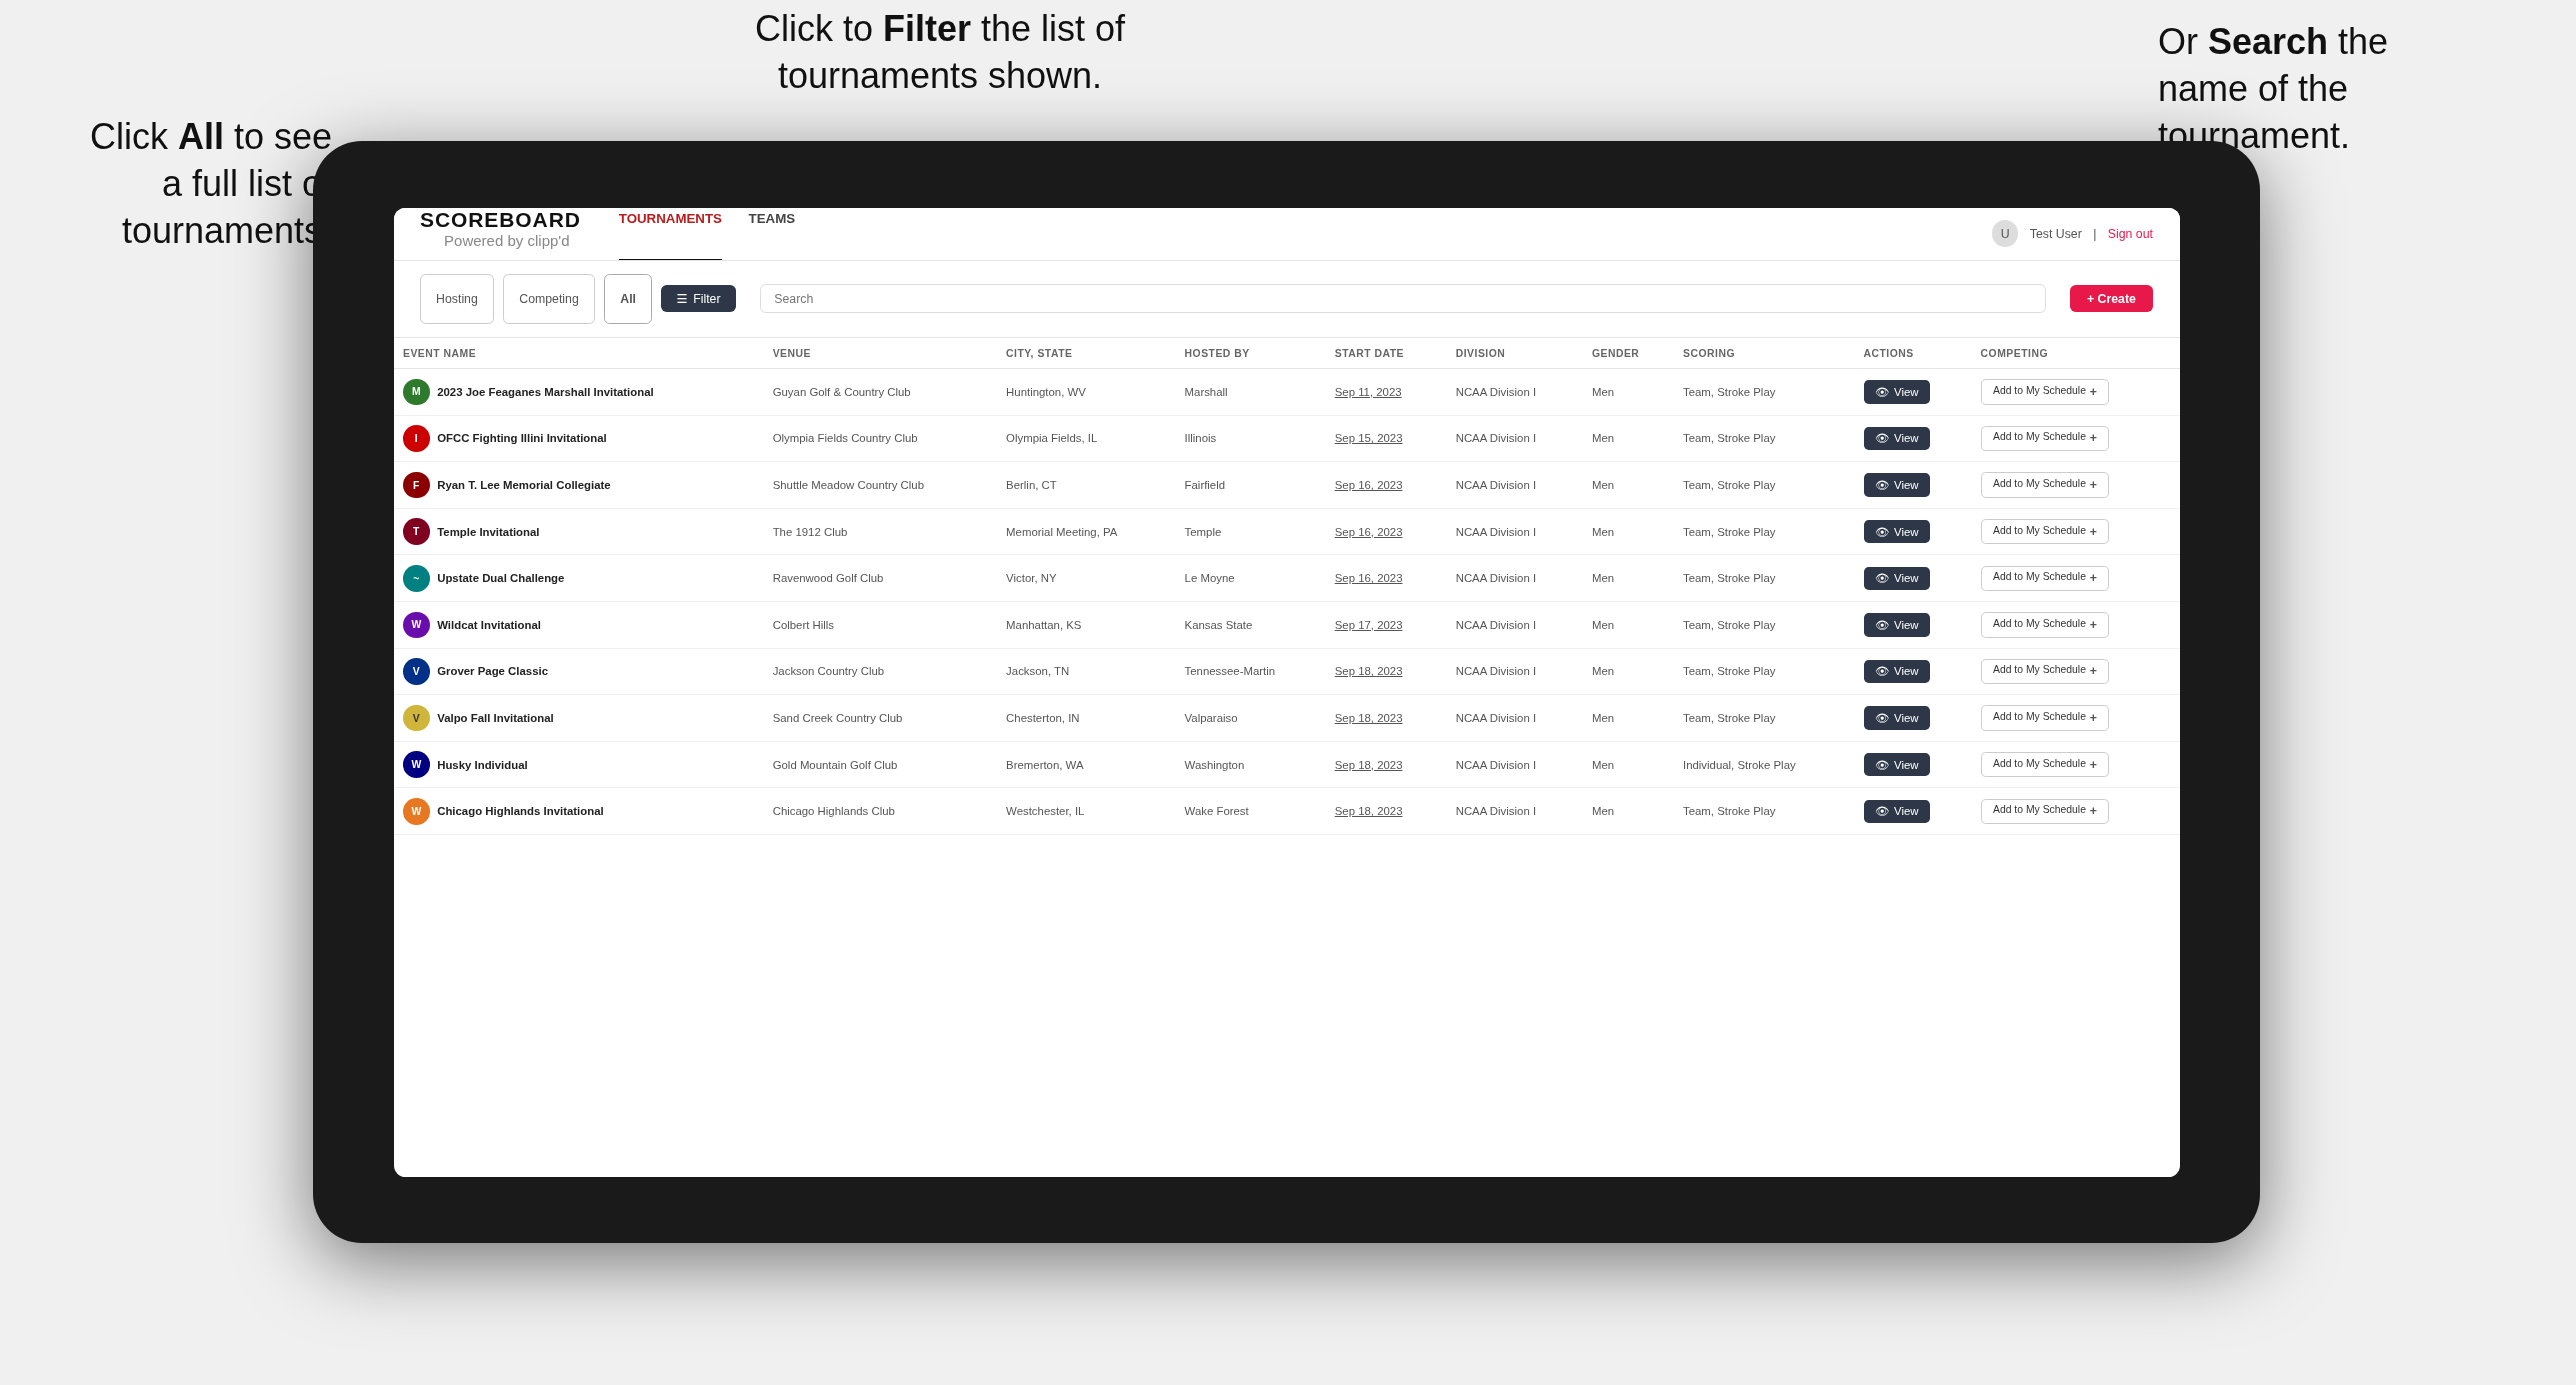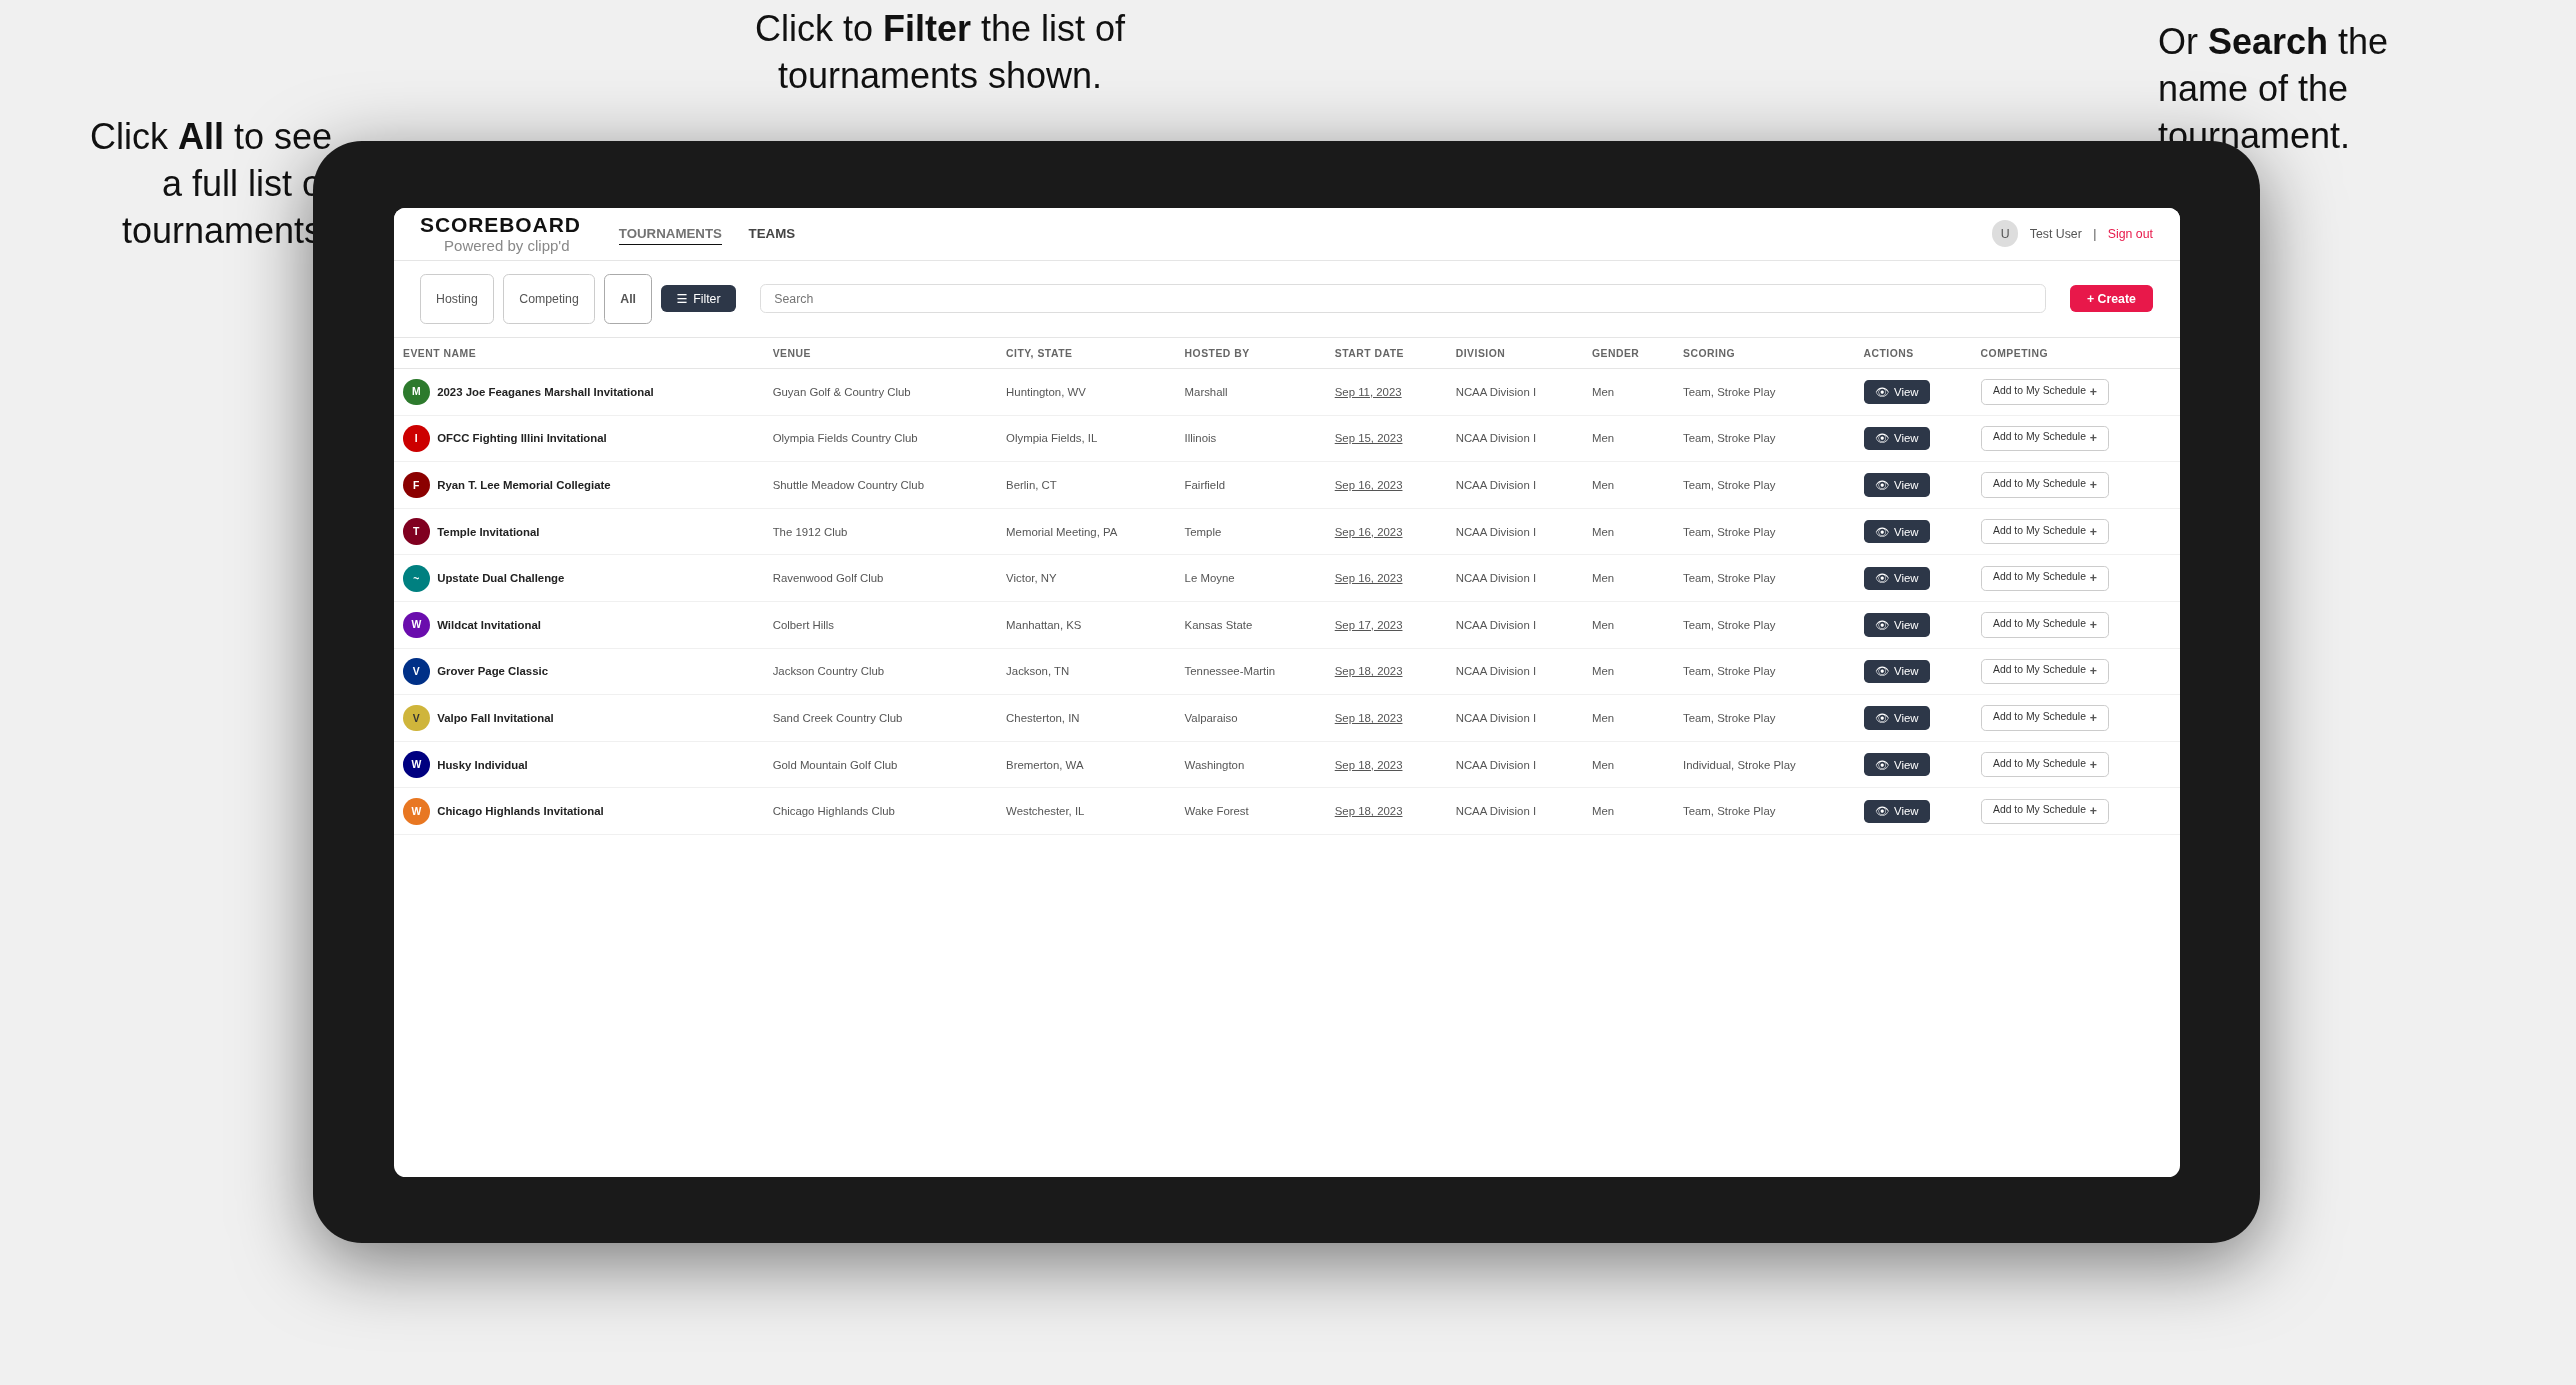--- a/index.html
+++ b/index.html
@@ -66,21 +66,20 @@
       background: #fff;
       border-radius: 11.4px;
       overflow: hidden;
       display: flex;
       flex-direction: column;
     }
 
     
     .header {
       display: flex;
-      align-items: center;
       padding: 0 26.6px;
       height: 53px;
       border-bottom: 0.9px solid #e5e5e5;
       background: #fff;
       flex-shrink: 0;
     }
     .logo-area {
       display: flex;
       flex-direction: column;
       margin-right: 38px;
@@ -103,21 +102,21 @@
     }
     .nav-tab {
       font-size: 13.3px;
       font-weight: 600;
       color: #444;
       padding: 3.8px 0;
       border-bottom: 1.9px solid transparent;
       cursor: pointer;
     }
     .nav-tab.active {
-      color: #737373;
+      color: #b91c1c;
       border-bottom-color: #111;
     }
     .header-right {
       display: flex;
       align-items: center;
       gap: 11.4px;
       font-size: 12.3px;
       color: #555;
     }
     .user-icon {

